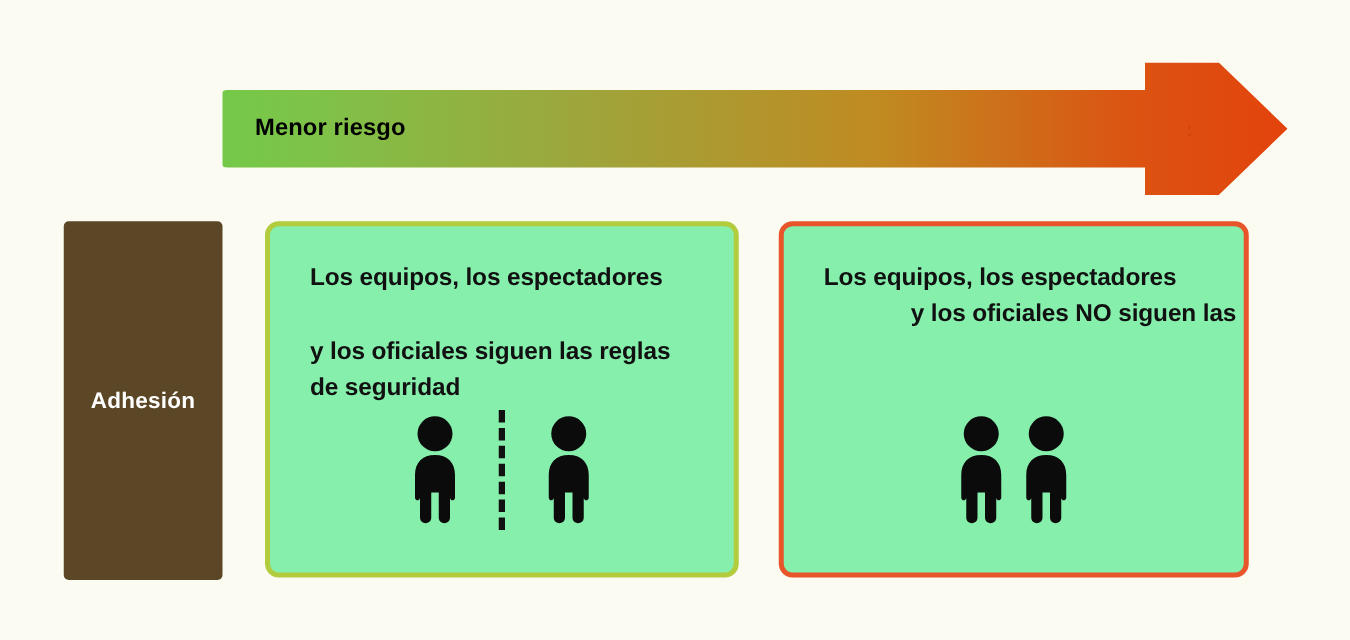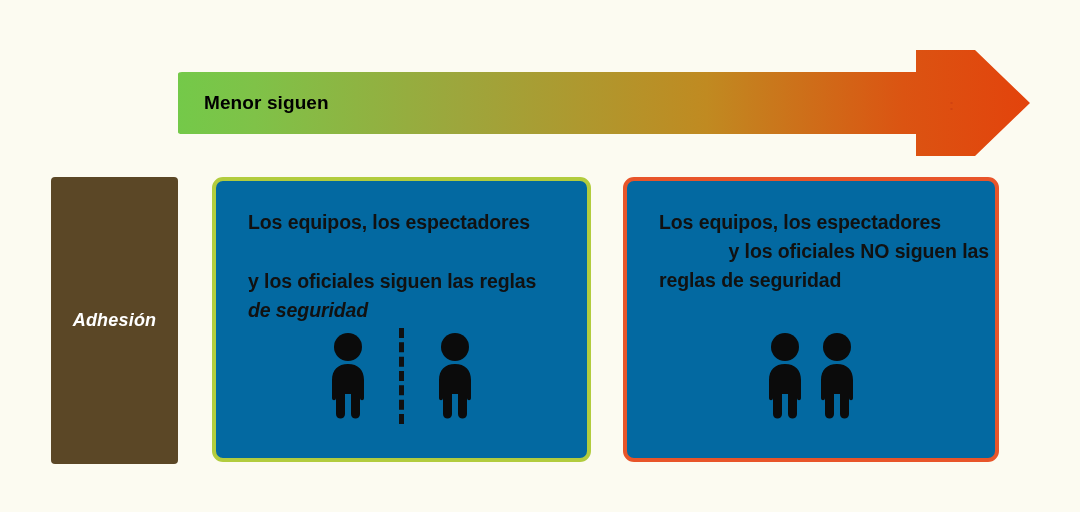--- a/index.html
+++ b/index.html
@@ -47,36 +47,35 @@
   
   #adhesion-box {
     position:absolute;
     left:51px; top:177px;
     width:127px; height:287px;
     background:#5B4726;
     border-radius:4px;
     display:flex;
     align-items:center;
     justify-content:center;
-    font-style:italic;
   }
   #adhesion-label {
     color:#FFFFFF;
     font-size:18px;
     font-weight:bold;
     text-align:center;
     letter-spacing:.2px;
   }
 
   
   .card {
     position:absolute;
     top:177px;
     height:285px;
-    background:#0369a1;
+    background:#86efac;
     border-radius:11px;
     border-style:solid;
   }
   #card-green {
     left:212px; width:379px;
     border-width:4px;
     border-color:#B2CC3E;
   }
   #card-red {
     left:623px; width:376px;
@@ -137,34 +136,34 @@
           <stop offset="0.33" stop-color="#9DA63C"></stop>
           <stop offset="0.62" stop-color="#C08A21"></stop>
           <stop offset="0.85" stop-color="#DB5412"></stop>
           <stop offset="1" stop-color="#E3430C"></stop>
         </linearGradient>
       </defs>
       <path d="M6,24 Q6,22 10,22 L744,22 L744,0 L803,0 L858,53 L803,106 L744,106 L744,84 L10,84 Q6,84 6,82 Z" fill="url(#riskGrad)"></path>
     </svg>
   </div>
 
-  <div class="arrow-label" id="label-lower">Menor siguen</div>
+  <div class="arrow-label" id="label-lower">Menor riesgo</div>
 
 
   <div id="label-higher-artifact">:</div>
 
   <div id="adhesion-box">
     <span id="adhesion-label">Adhesión</span>
   </div>
 
   <div class="card" id="card-green">
     <div class="card-text">
       <span style="display: block;">Los equipos, los espectadores</span>
       <span style="display: block; margin-top: 30px;">y los oficiales siguen las reglas</span>
-      <span style="display: block; font-style: italic;">de seguridad</span>
+      <span style="display: block;">de seguridad</span>
     </div>
 
     <div class="people-row" id="people-green">
       <span class="person-icon">
         <svg width="46" height="92" viewBox="0 0 46 92">
           <circle cx="23" cy="15" r="14" fill="#0B0B0B"></circle>
           <path d="M23,32 C13,32 7,38 7,48 L7,66 C7,69 11,69 11,66 L11,50
                    L11,82 C11,88 20,88 20,82 L20,62 L26,62 L26,82
                    C26,88 35,88 35,82 L35,50 L35,66 C35,69 39,69 39,66
                    L39,48 C39,38 33,32 23,32 Z" fill="#0B0B0B"></path>
@@ -182,21 +181,20 @@
                    L39,48 C39,38 33,32 23,32 Z" fill="#0B0B0B"></path>
         </svg>
       </span>
     </div>
   </div>
 
   <div class="card" id="card-red">
     <div class="card-text">
       <span style="display: block;">Los equipos, los espectadores</span>
       <span style="display: block; text-align: right;">y los oficiales NO siguen las</span>
-      <span style="display: block;">reglas de seguridad</span>
     </div>
 
     <div class="people-row" id="people-red">
       <span class="person-icon">
         <svg width="46" height="92" viewBox="0 0 46 92">
           <circle cx="23" cy="15" r="14" fill="#0B0B0B"></circle>
           <path d="M23,32 C13,32 7,38 7,48 L7,66 C7,69 11,69 11,66 L11,50
                    L11,82 C11,88 20,88 20,82 L20,62 L26,62 L26,82
                    C26,88 35,88 35,82 L35,50 L35,66 C35,69 39,69 39,66
                    L39,48 C39,38 33,32 23,32 Z" fill="#0B0B0B"></path>

